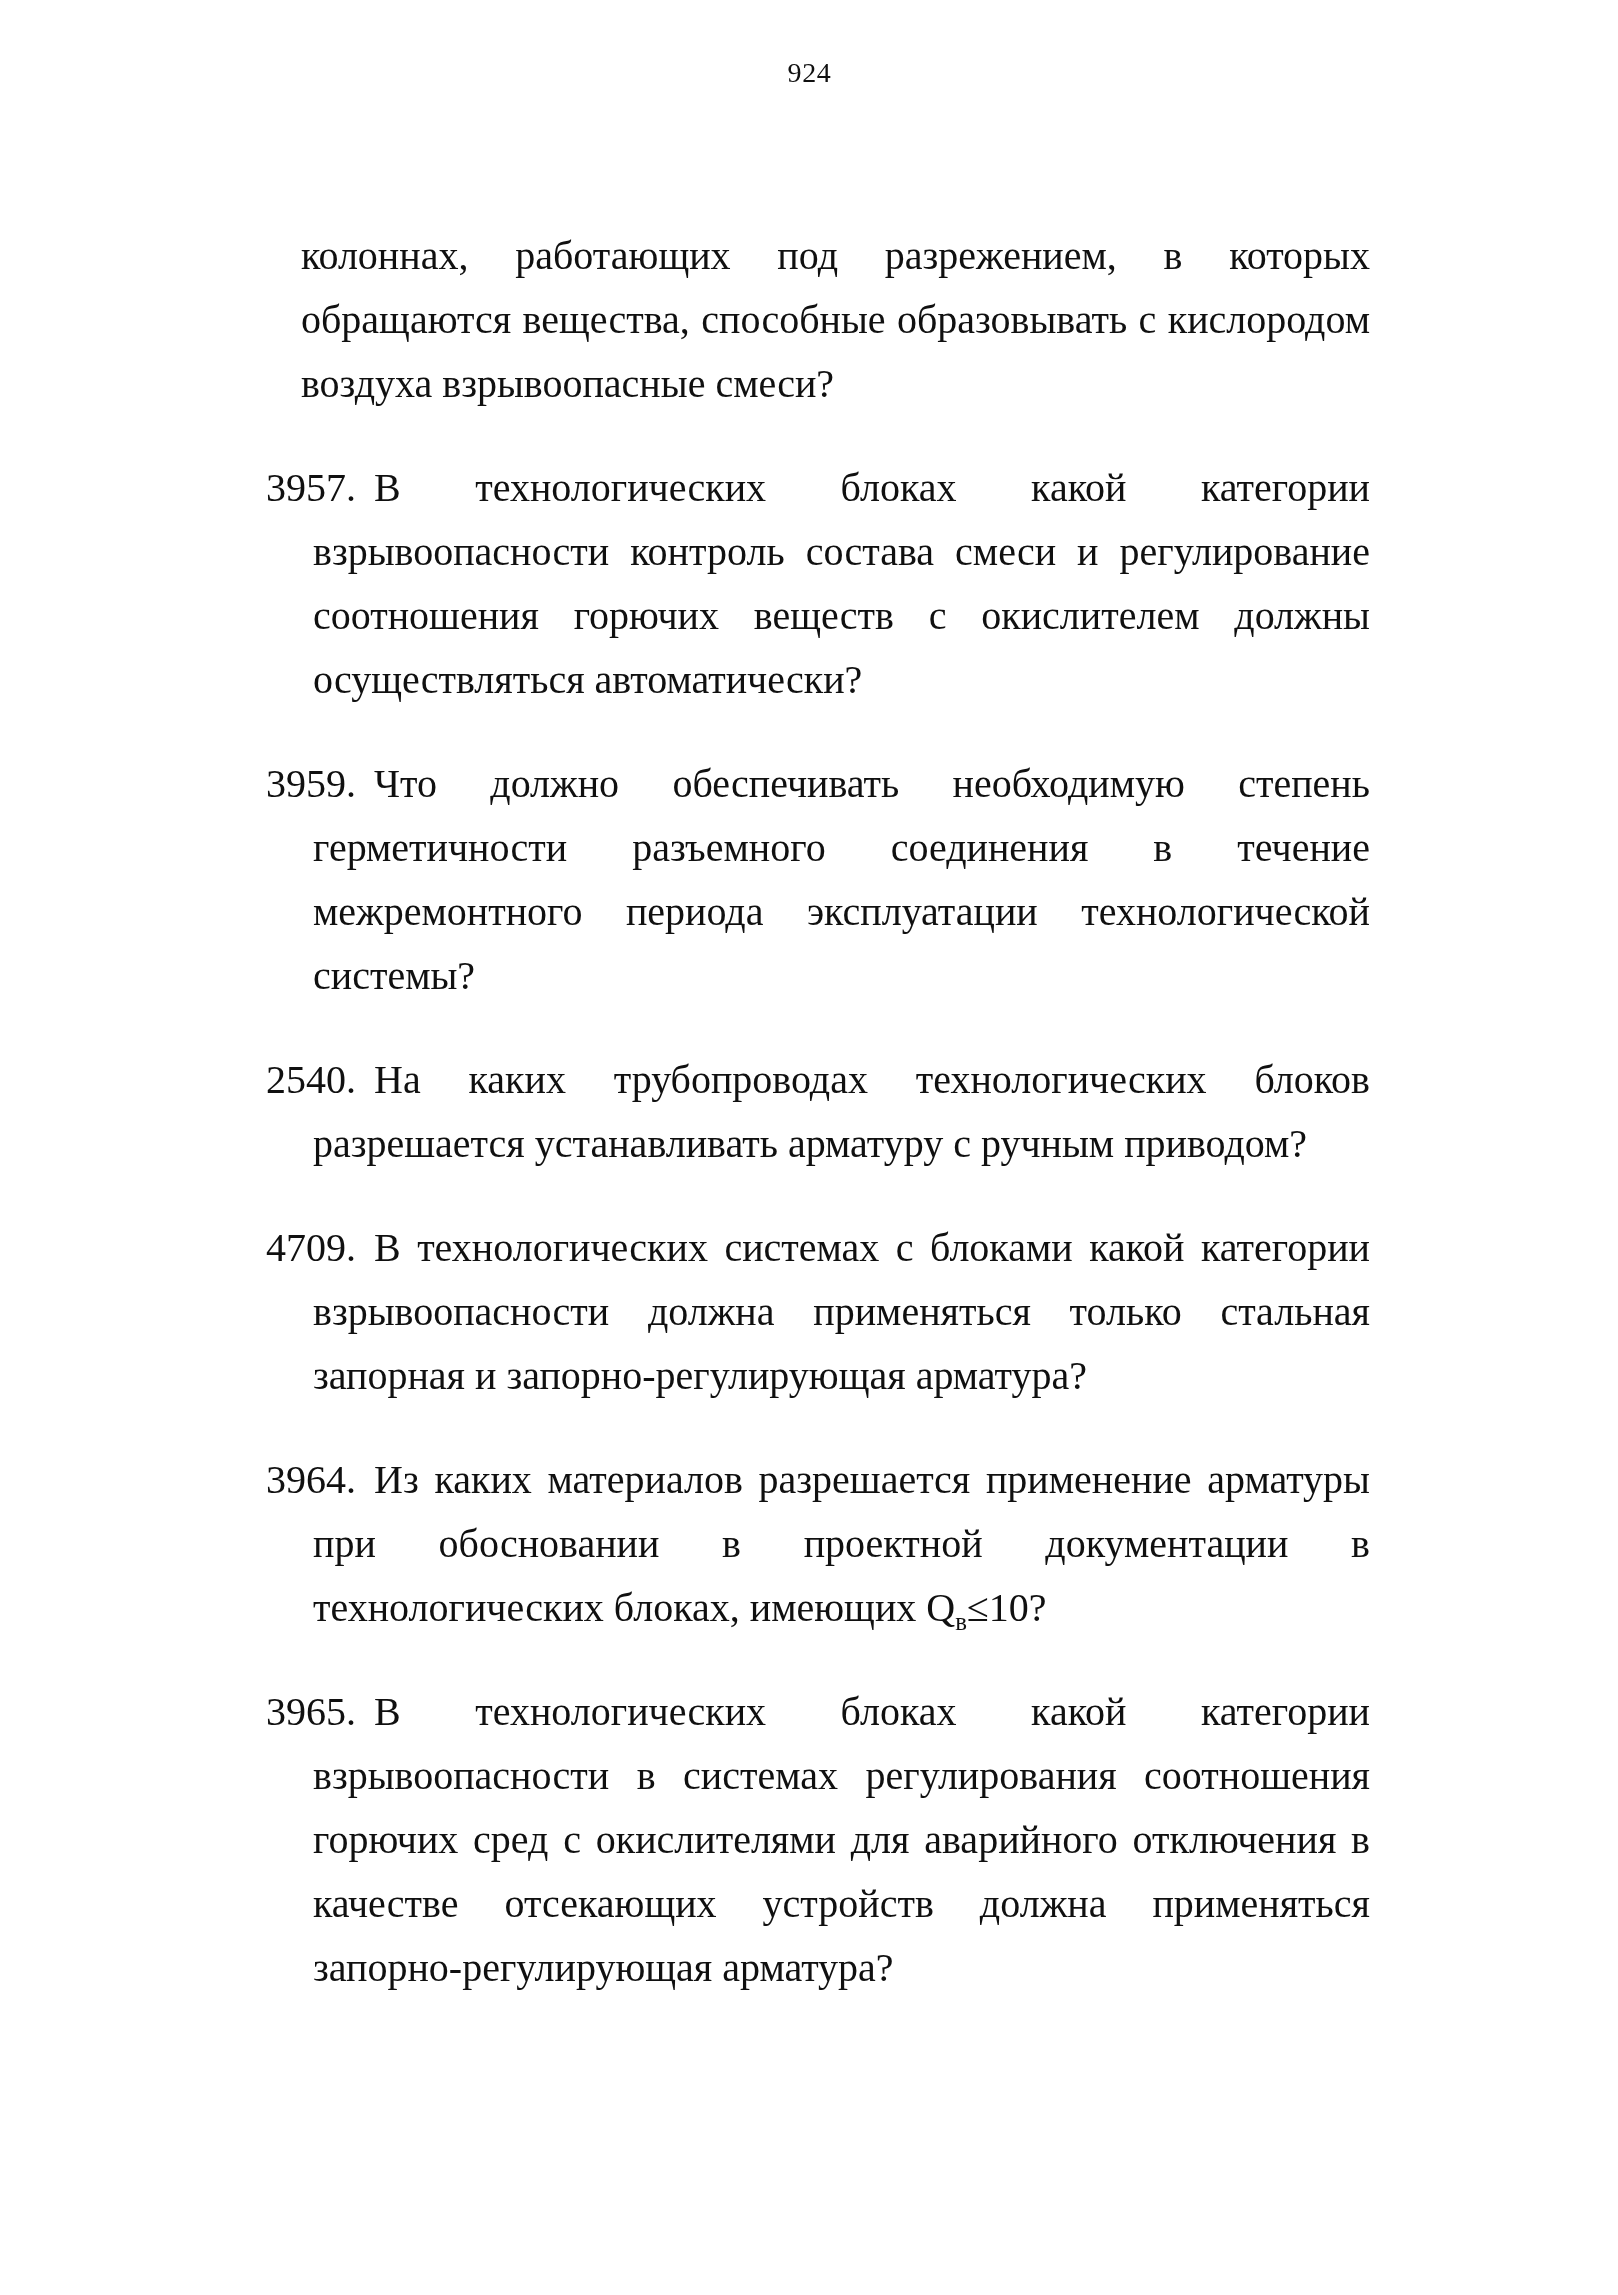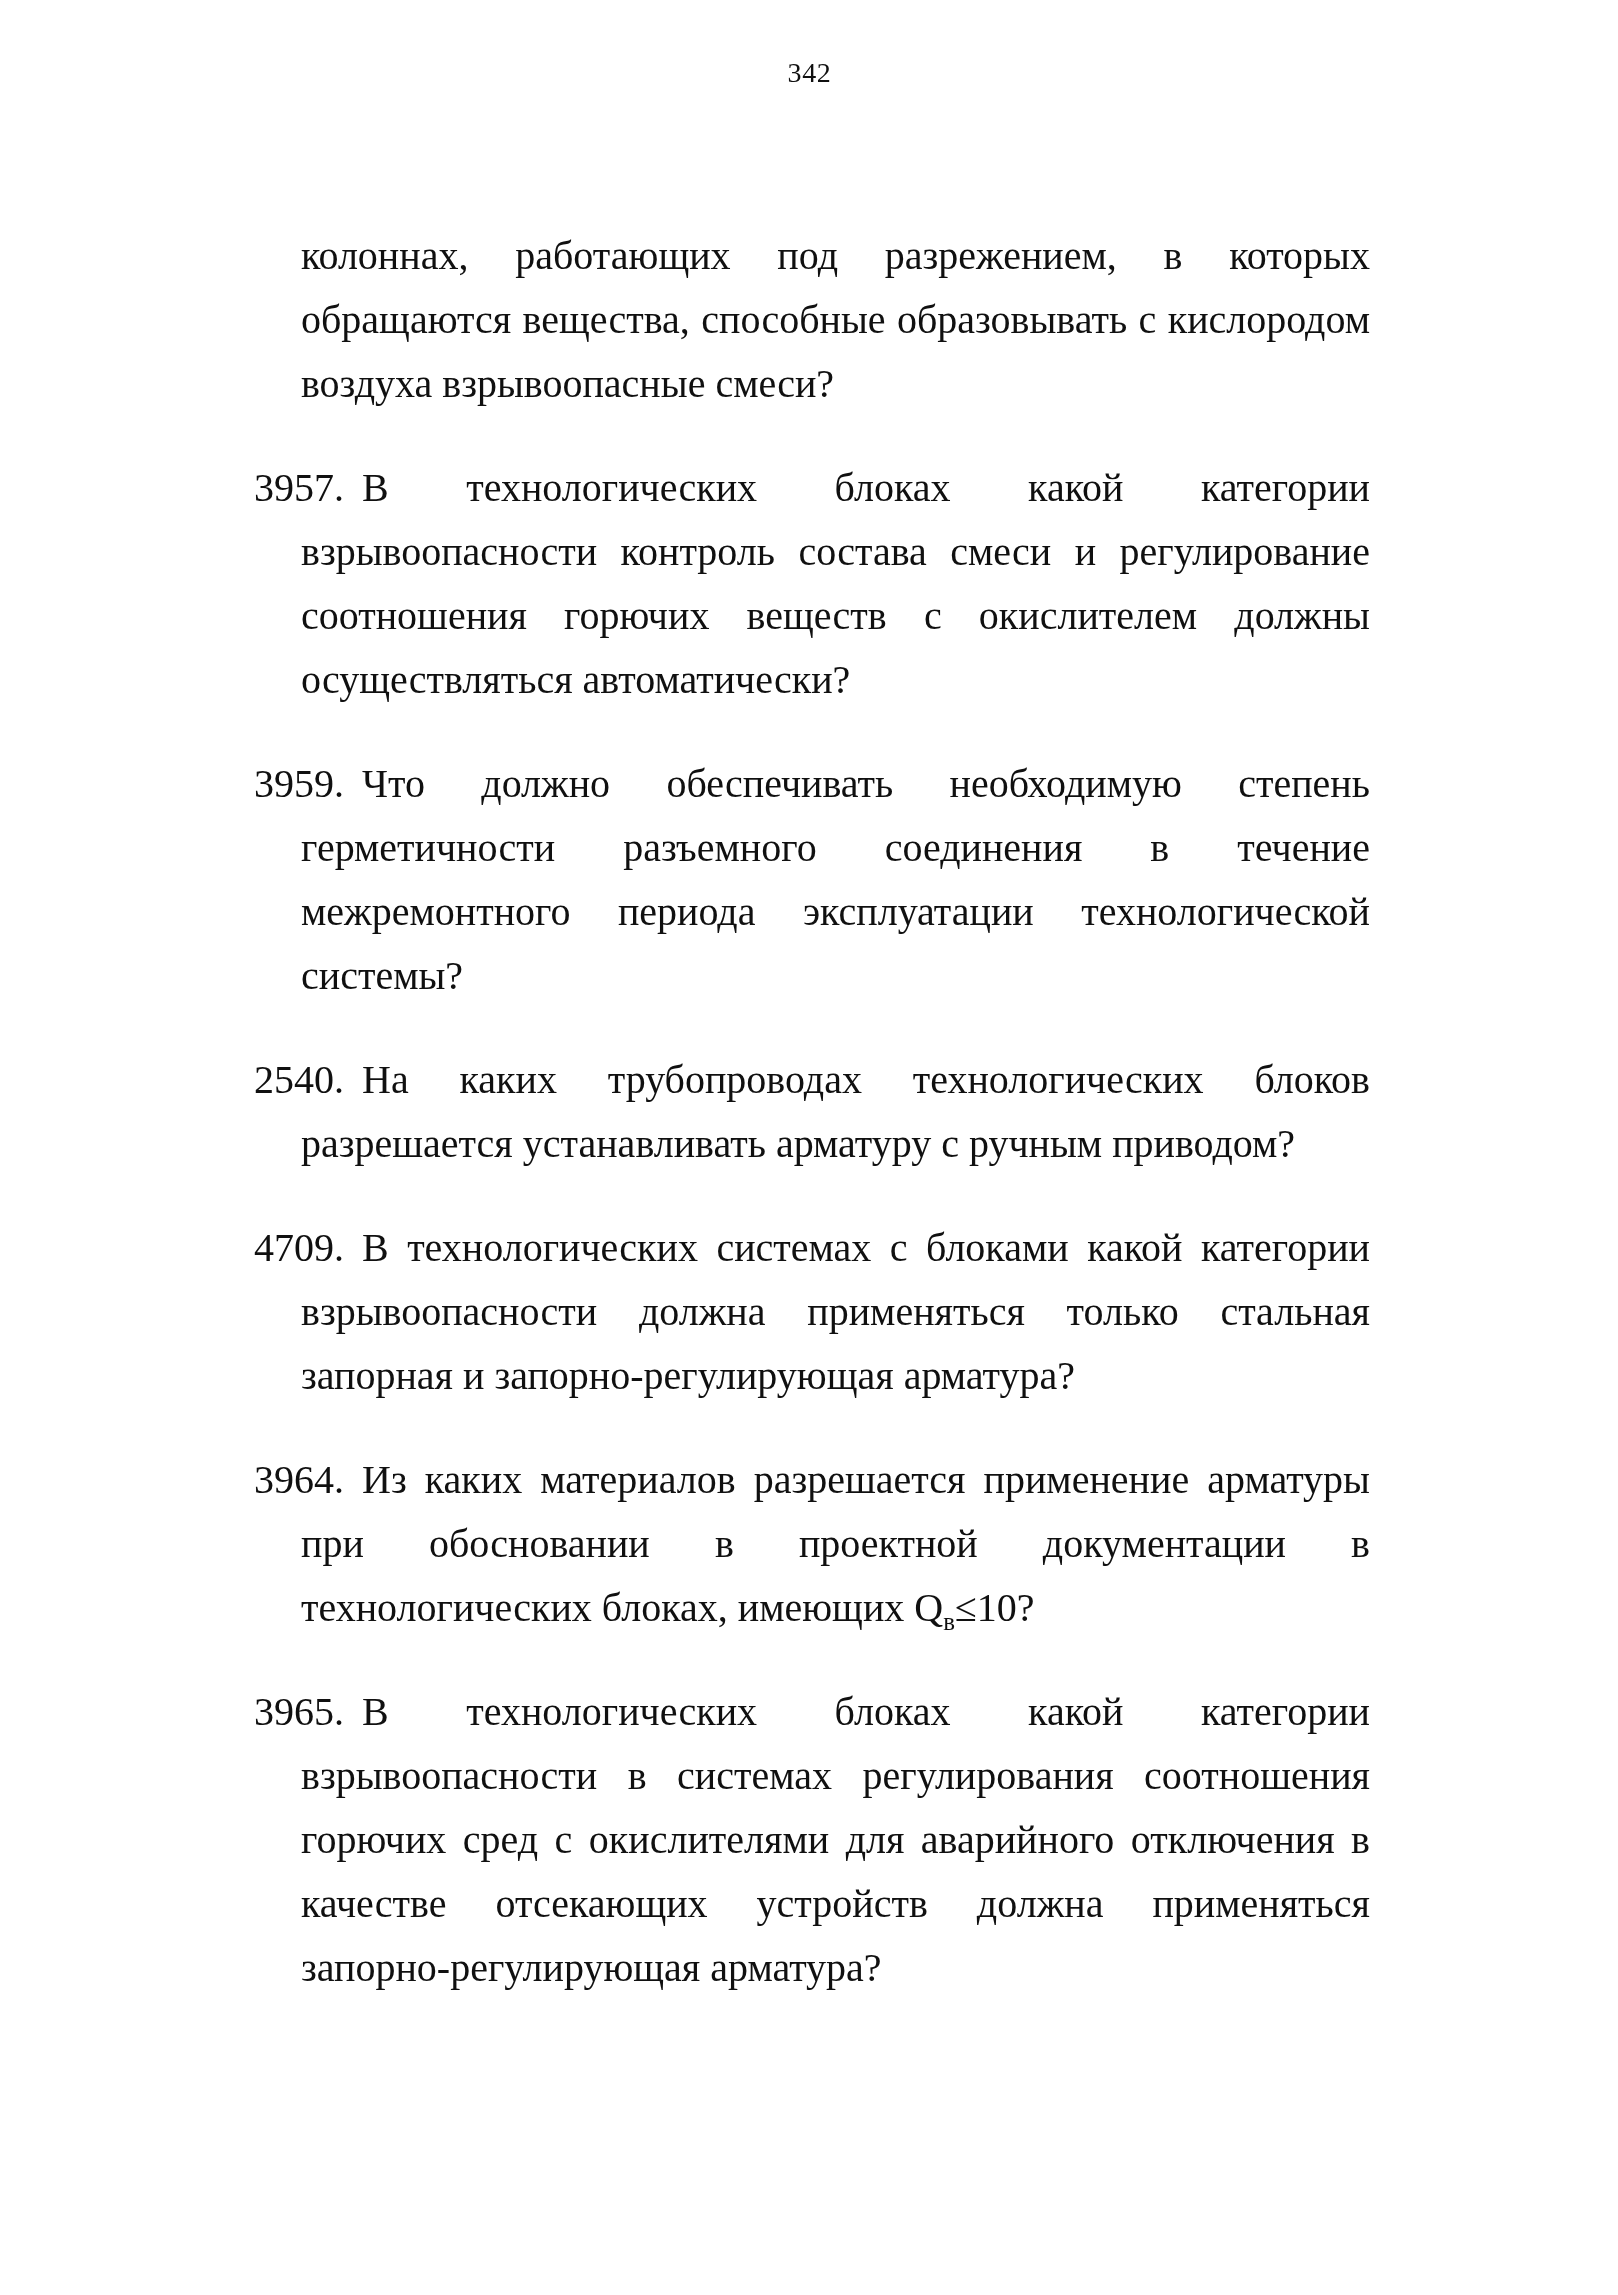--- a/index.html
+++ b/index.html
@@ -32,34 +32,35 @@
     font-size: 40px;
     line-height: 64px;
     text-align: justify;
   }
   .para-continuation {
     padding-left: 47px;
   }
   .question {
     padding-left: 47px;
     text-indent: -47px;
+    margin-left: 12px;
   }
   .qnum {
     display: inline;
     margin-right: 18px;
   }
   sub {
     font-size: 0.62em;
     line-height: 0;
   }
 </style>
 </head>
 <body>
 
-<div class="page-number">342</div>
+<div class="page-number">924</div>
 
 <div class="content">
 
   <p class="para-continuation">колоннах, работающих под разрежением, в которых обращаются вещества, способные образовывать с кислородом воздуха взрывоопасные смеси?</p>
 
   <p class="question"><span class="qnum">3957.</span><span>В технологических блоках какой категории взрывоопасности контроль состава смеси и регулирование соотношения горючих веществ с окислителем должны осуществляться автоматически?</span></p>
 
 
   <p class="question"><span class="qnum">3959.</span><span>Что должно обеспечивать необходимую степень герметичности разъемного соединения в течение межремонтного периода эксплуатации технологической системы?</span></p>
 

